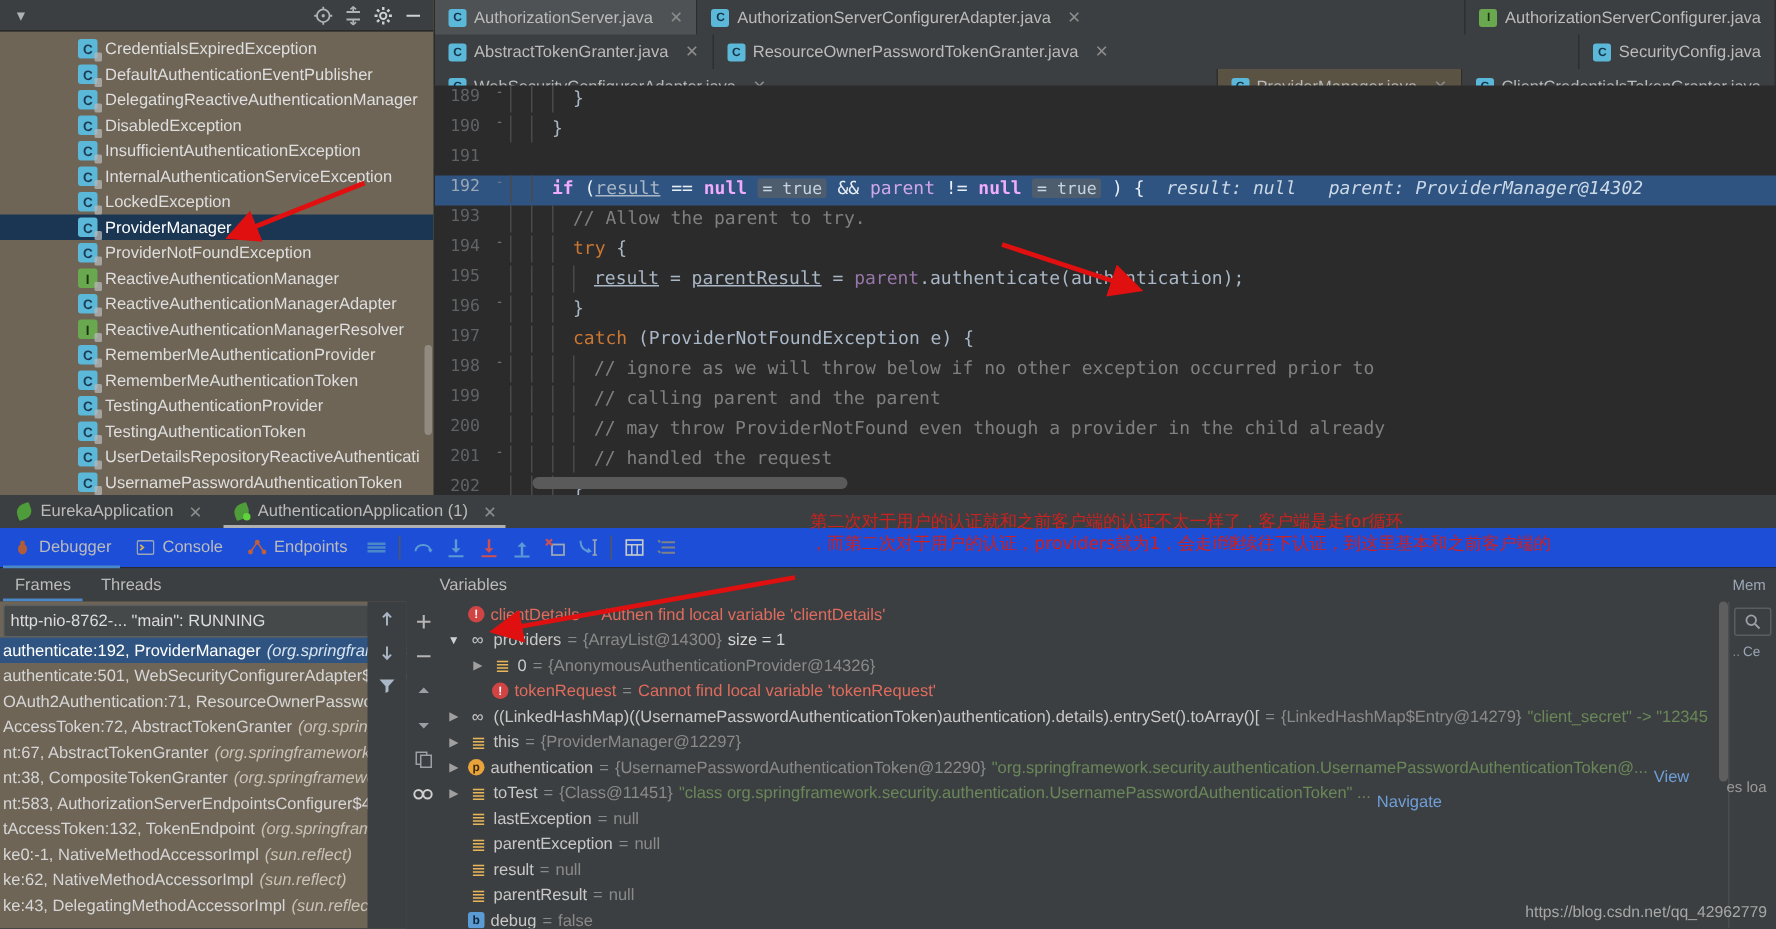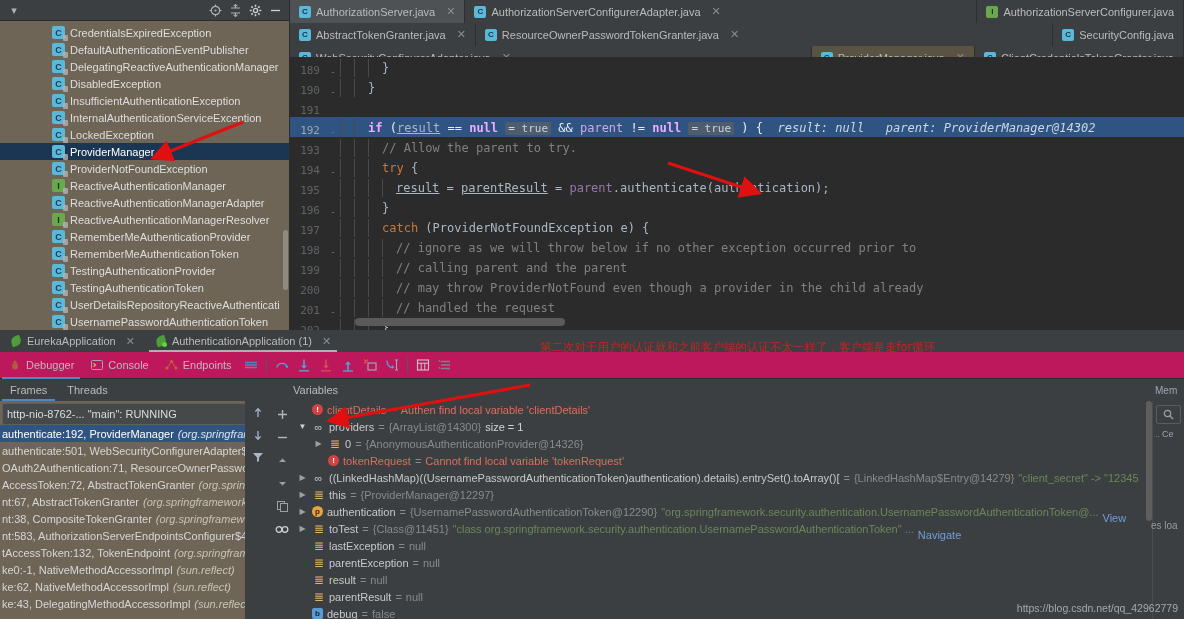--- a/index.html
+++ b/index.html
@@ -70,21 +70,21 @@
   }
   .dot.c { background: #5bb8d8; }
   .dot.i { background: #6aa84f; color: #18320a; }
 
   
   .editor {
     position: absolute; left: 290px; top: 57px; width: 894px; height: 273px;
     background: #2b2b2b; font-family: "DejaVu Sans Mono", monospace;
     font-size: 12px; overflow: hidden;
   }
-  .cline { display: flex; height: 20px; align-items: flex-end; white-space: pre; }
+  .cline { display: flex; height: 20px; align-items: flex-start; white-space: pre; }
   .cline.hl { background: #2f5481; }
   .gut {
     width: 36px; text-align: right; padding-right: 6px; flex: none;
     color: #606366; font-size: 11px;
   }
   .fold { width: 14px; flex: none; text-align: center; color: #7b7b7b; font-size: 9px; }
   .code { flex: 1; color: #a9b7c6; }
   .kw { color: #cc7832; }
   .fld { color: #9876aa; }
   .loc-u { color: #a9b7c6; text-decoration: underline; }
@@ -131,21 +131,21 @@
     transform: rotate(-20deg);
   }
   .leaf.dot2::after {
     content: ""; position: absolute; right: 0; bottom: 0;
     width: 5px; height: 5px; border-radius: 50%; background: #5fd33c;
   }
 
   
   .dbgbar {
     position: absolute; left: 0; top: 352px; width: 1184px; height: 27px;
-    background: #be185d; display: flex; align-items: center;
+    background: #1d4ed8; display: flex; align-items: center;
     border-bottom: 1px solid #2b2b2b;
   }
   .dtab {
     display: flex; align-items: center; gap: 5px; height: 27px;
     padding: 0 8px; font-size: 11px; color: #bbbbbb; position: relative;
   }
   .dtab.active::after {
     content: ""; position: absolute; left: 2px; right: 2px; bottom: 0;
     height: 2px; background: #4a88c7;
   }
@@ -448,20 +448,21 @@
       <div class="cline"><span class="gut">198</span><span class="fold">-</span><span class="code"><span style="display:inline-block;width:14px;border-left:1px solid #4a4a4a;height:18px;vertical-align:middle"></span><span style="display:inline-block;width:14px;border-left:1px solid #4a4a4a;height:18px;vertical-align:middle"></span><span style="display:inline-block;width:14px;border-left:1px solid #4a4a4a;height:18px;vertical-align:middle"></span><span style="display:inline-block;width:14px;border-left:1px solid #4a4a4a;height:18px;vertical-align:middle"></span><span class="cmt">// ignore as we will throw below if no other exception occurred prior to</span></span></div>
       <div class="cline"><span class="gut">199</span><span class="fold"></span><span class="code"><span style="display:inline-block;width:14px;border-left:1px solid #4a4a4a;height:18px;vertical-align:middle"></span><span style="display:inline-block;width:14px;border-left:1px solid #4a4a4a;height:18px;vertical-align:middle"></span><span style="display:inline-block;width:14px;border-left:1px solid #4a4a4a;height:18px;vertical-align:middle"></span><span style="display:inline-block;width:14px;border-left:1px solid #4a4a4a;height:18px;vertical-align:middle"></span><span class="cmt">// calling parent and the parent</span></span></div>
       <div class="cline"><span class="gut">200</span><span class="fold"></span><span class="code"><span style="display:inline-block;width:14px;border-left:1px solid #4a4a4a;height:18px;vertical-align:middle"></span><span style="display:inline-block;width:14px;border-left:1px solid #4a4a4a;height:18px;vertical-align:middle"></span><span style="display:inline-block;width:14px;border-left:1px solid #4a4a4a;height:18px;vertical-align:middle"></span><span style="display:inline-block;width:14px;border-left:1px solid #4a4a4a;height:18px;vertical-align:middle"></span><span class="cmt">// may throw ProviderNotFound even though a provider in the child already</span></span></div>
       <div class="cline"><span class="gut">201</span><span class="fold">-</span><span class="code"><span style="display:inline-block;width:14px;border-left:1px solid #4a4a4a;height:18px;vertical-align:middle"></span><span style="display:inline-block;width:14px;border-left:1px solid #4a4a4a;height:18px;vertical-align:middle"></span><span style="display:inline-block;width:14px;border-left:1px solid #4a4a4a;height:18px;vertical-align:middle"></span><span style="display:inline-block;width:14px;border-left:1px solid #4a4a4a;height:18px;vertical-align:middle"></span><span class="cmt">// handled the request</span></span></div>
       <div class="cline"><span class="gut">202</span><span class="fold"></span><span class="code"><span style="display:inline-block;width:14px;border-left:1px solid #4a4a4a;height:18px;vertical-align:middle"></span><span style="display:inline-block;width:14px;border-left:1px solid #4a4a4a;height:18px;vertical-align:middle"></span><span style="display:inline-block;width:14px;border-left:1px solid #4a4a4a;height:18px;vertical-align:middle"></span>}</span></div>
     </div>
   <div class="hscroll"></div>
 
   <div class="cn-note">
     <div>第二次对于用户的认证就和之前客户端的认证不太一样了，客户端是走for循环</div>
+    <div>，而第二次对于用户的认证，providers就为1，会走if继续往下认证，到这里基本和之前客户端的</div>
   </div>
 
   <div class="runtabs" id="runtabs">
       <div class="rtab">
         <span class="leaf"></span>
         <span>EurekaApplication</span>
         <span style="color:#8c8c8c;margin-left:5px">✕</span>
       </div>
       <div class="rtab active">
         <span class="leaf dot2"></span>

